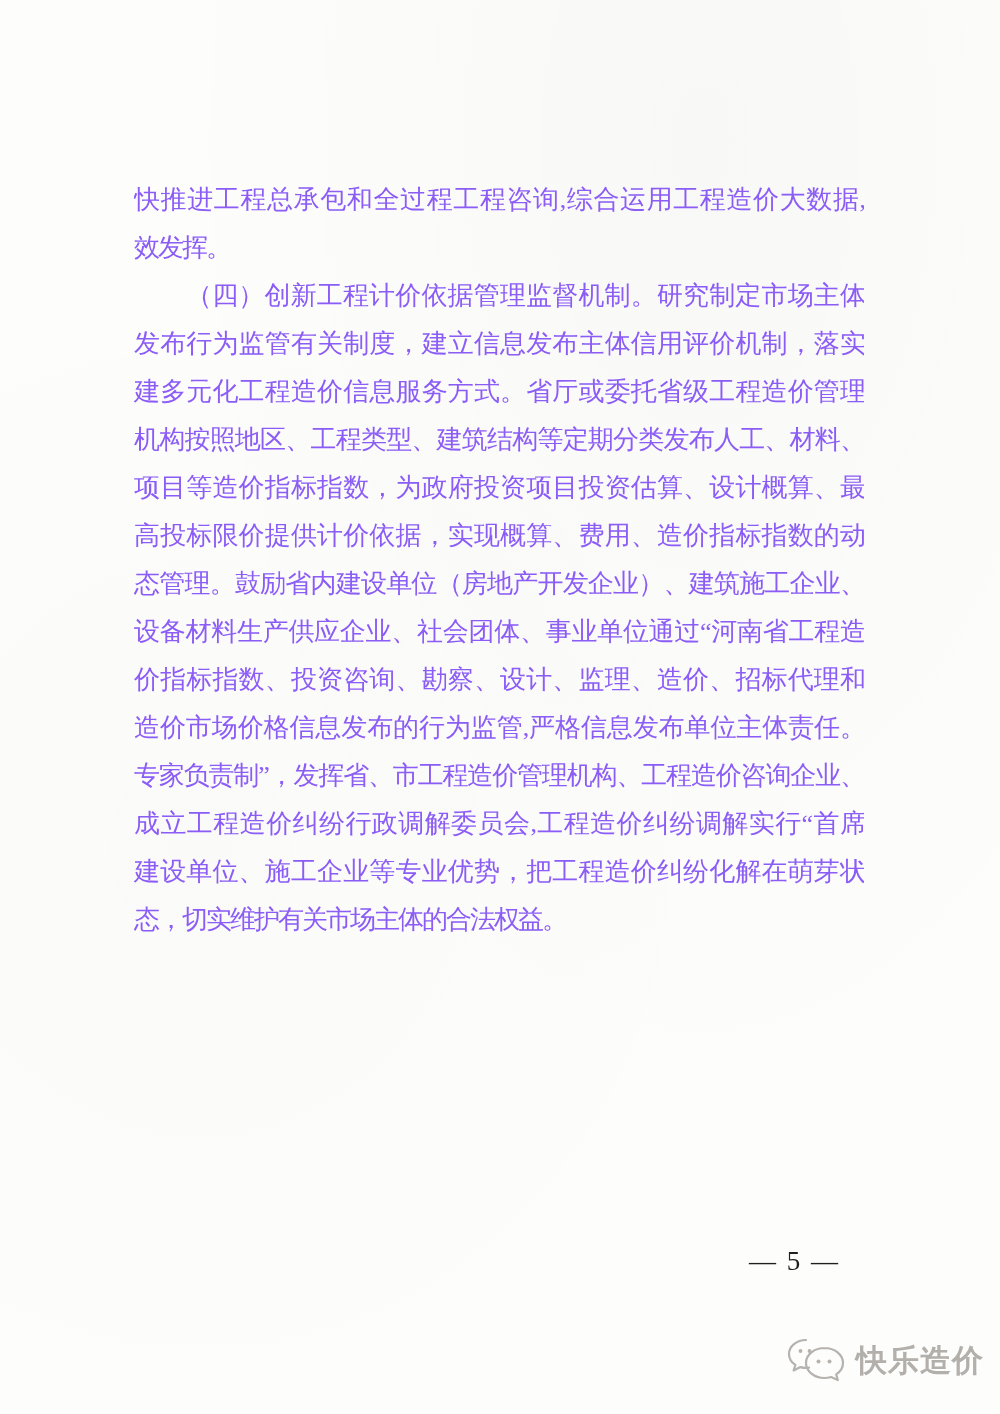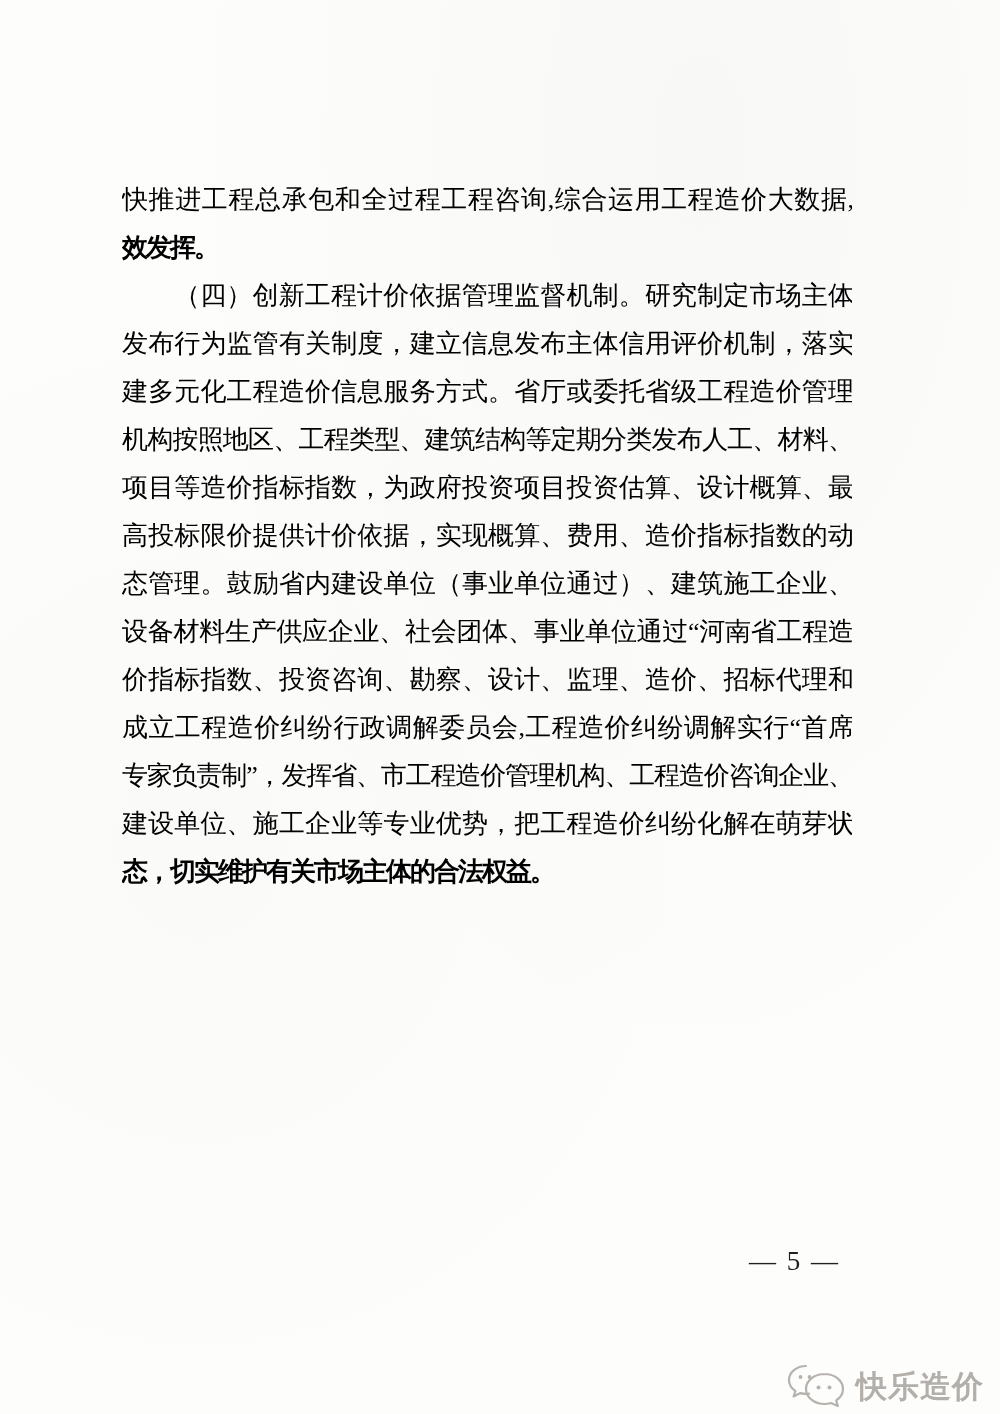--- a/index.html
+++ b/index.html
@@ -12,56 +12,55 @@
     position: relative;
     overflow: hidden;
     background:
       radial-gradient(ellipse at 70% 10%, rgba(0,0,0,0.018), transparent 55%),
       radial-gradient(ellipse at 20% 60%, rgba(0,0,0,0.012), transparent 50%),
       #fdfdfc;
     font-family: "Liberation Serif", "DejaVu Serif", serif;
   }
   .text-block {
     position: absolute;
-    left: 122px;
+    left: 134px;
     top: 176px;
     width: 730px;
-    color: #000000;
+    color: #8b5cf6;
     font-size: 26px;
     letter-spacing: -2px;
   }
   .line {
     height: 48px;
     line-height: 48px;
     text-align: justify;
     text-align-last: justify;
     overflow: hidden;
   }
   .line.end {
     text-align-last: left;
-    font-weight: bold;
   }
   .line.indent {
     padding-left: 52px;
   }
   .bold {
     font-weight: normal;
   }
   .page-number {
     position: absolute;
     top: 1246px;
     right: 160px;
     font-size: 27px;
     color: #1f1f1f;
     letter-spacing: 2px;
   }
   .watermark {
     position: absolute;
     right: 16px;
-    bottom: 0;
+    bottom: 26px;
     display: flex;
     align-items: center;
     gap: 7px;
   }
   .watermark-text {
     font-size: 31px;
     font-weight: bold;
     color: #b3afab;
     letter-spacing: 1px;
     text-shadow: 1px 1px 0 rgba(255,255,255,0.95);
@@ -73,25 +72,26 @@
 
 <div class="text-block">
   <div class="line">快推进工程总承包和全过程工程咨询,综合运用工程造价大数据,</div>
   <div class="line end">效发挥。</div>
   <div class="line indent"><span class="bold">（四）创新工程计价依据管理监督机制。</span><span>研究制定市场主体</span></div>
   <div class="line">发布行为监管有关制度，建立信息发布主体信用评价机制，落实</div>
   <div class="line">建多元化工程造价信息服务方式。省厅或委托省级工程造价管理</div>
   <div class="line">机构按照地区、工程类型、建筑结构等定期分类发布人工、材料、</div>
   <div class="line">项目等造价指标指数，为政府投资项目投资估算、设计概算、最</div>
   <div class="line">高投标限价提供计价依据，实现概算、费用、造价指标指数的动</div>
-  <div class="line">态管理。鼓励省内建设单位（事业单位通过）、建筑施工企业、</div>
+  <div class="line">态管理。鼓励省内建设单位（房地产开发企业）、建筑施工企业、</div>
   <div class="line">设备材料生产供应企业、社会团体、事业单位通过“河南省工程造</div>
   <div class="line">价指标指数、投资咨询、勘察、设计、监理、造价、招标代理和</div>
+  <div class="line">造价市场价格信息发布的行为监管,严格信息发布单位主体责任。</div>
+  <div class="line">专家负责制”，发挥省、市工程造价管理机构、工程造价咨询企业、</div>
   <div class="line">成立工程造价纠纷行政调解委员会,工程造价纠纷调解实行“首席</div>
-  <div class="line">专家负责制”，发挥省、市工程造价管理机构、工程造价咨询企业、</div>
   <div class="line">建设单位、施工企业等专业优势，把工程造价纠纷化解在萌芽状</div>
   <div class="line end">态，切实维护有关市场主体的合法权益。</div>
 </div>
 
 <div class="page-number">— 5 —</div>
 
 <div class="watermark">
   <span style="display:inline-block; line-height:0;">
     <svg width="66" height="54" viewBox="0 0 66 54" fill="none">
 

